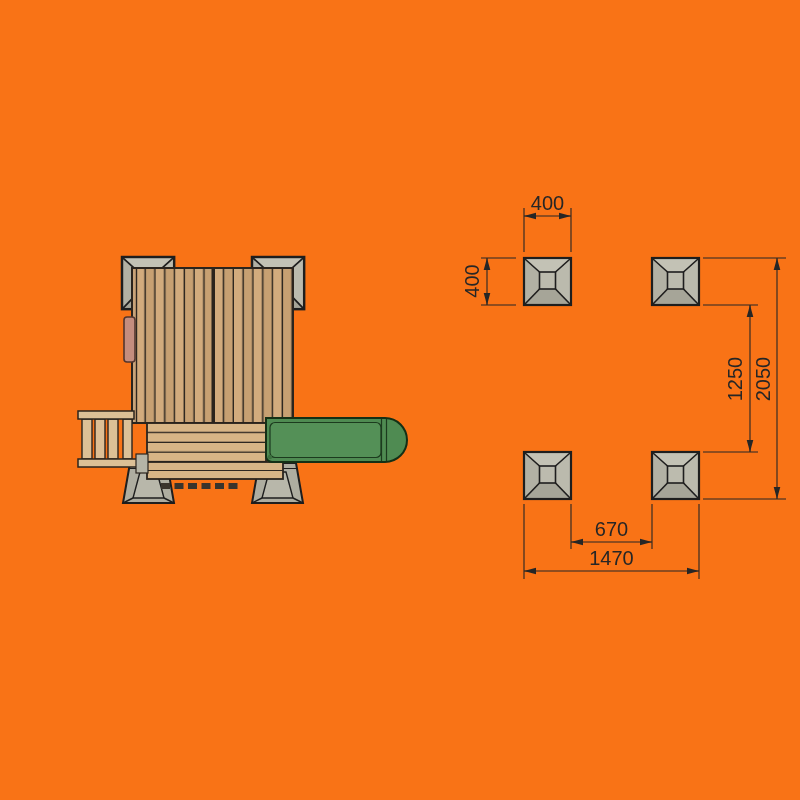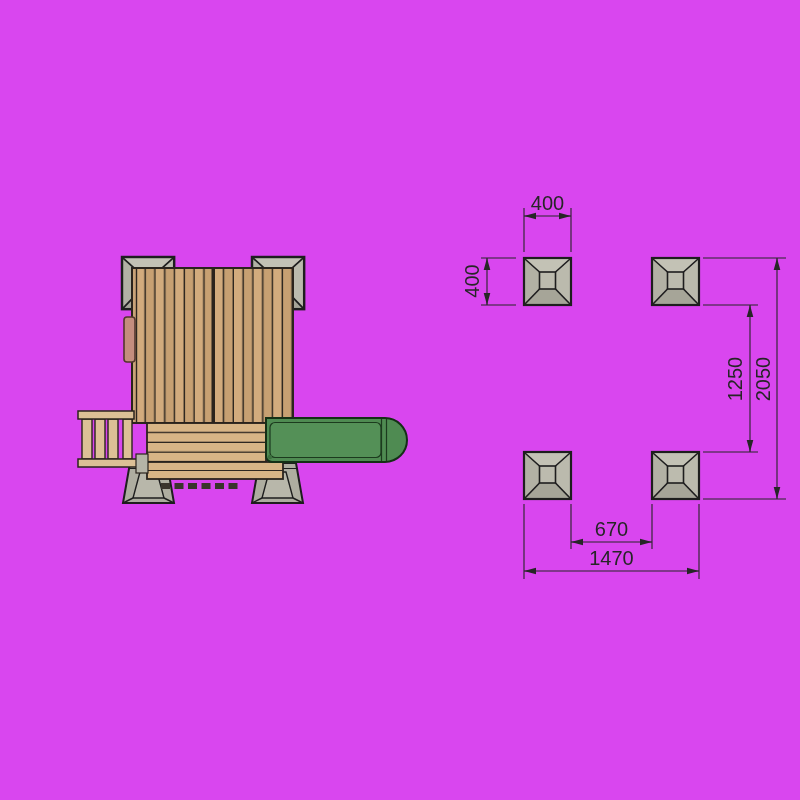--- a/index.html
+++ b/index.html
@@ -1,16 +1,16 @@
 <!DOCTYPE html>
 <html><head>
 <meta charset="utf-8">
 <style>
   html,body{margin:0;padding:0;background:#ffffff;}
-  .page{position:relative;width:800px;height:800px;background:#d946ef;overflow:hidden;
+  .page{position:relative;width:800px;height:800px;background:#f97316;overflow:hidden;
         font-family:"Liberation Sans",sans-serif;}
   svg text{font-family:"Liberation Sans",sans-serif;font-size:20px;fill:#262626;}
 </style>
 </head>
 <body>
 
 <div class="page">
 <svg width="800" height="800" viewBox="0 0 800 800">
 
   <defs>

